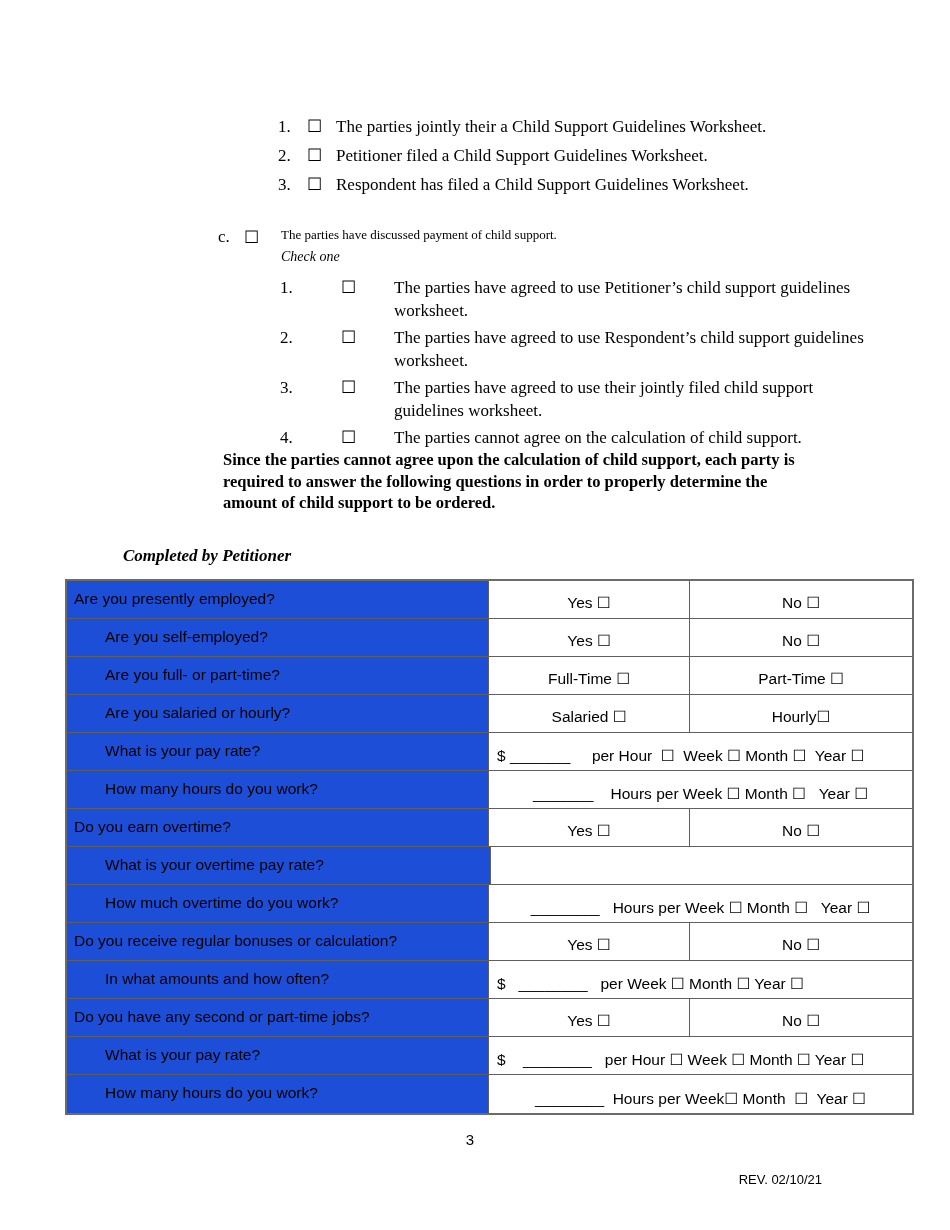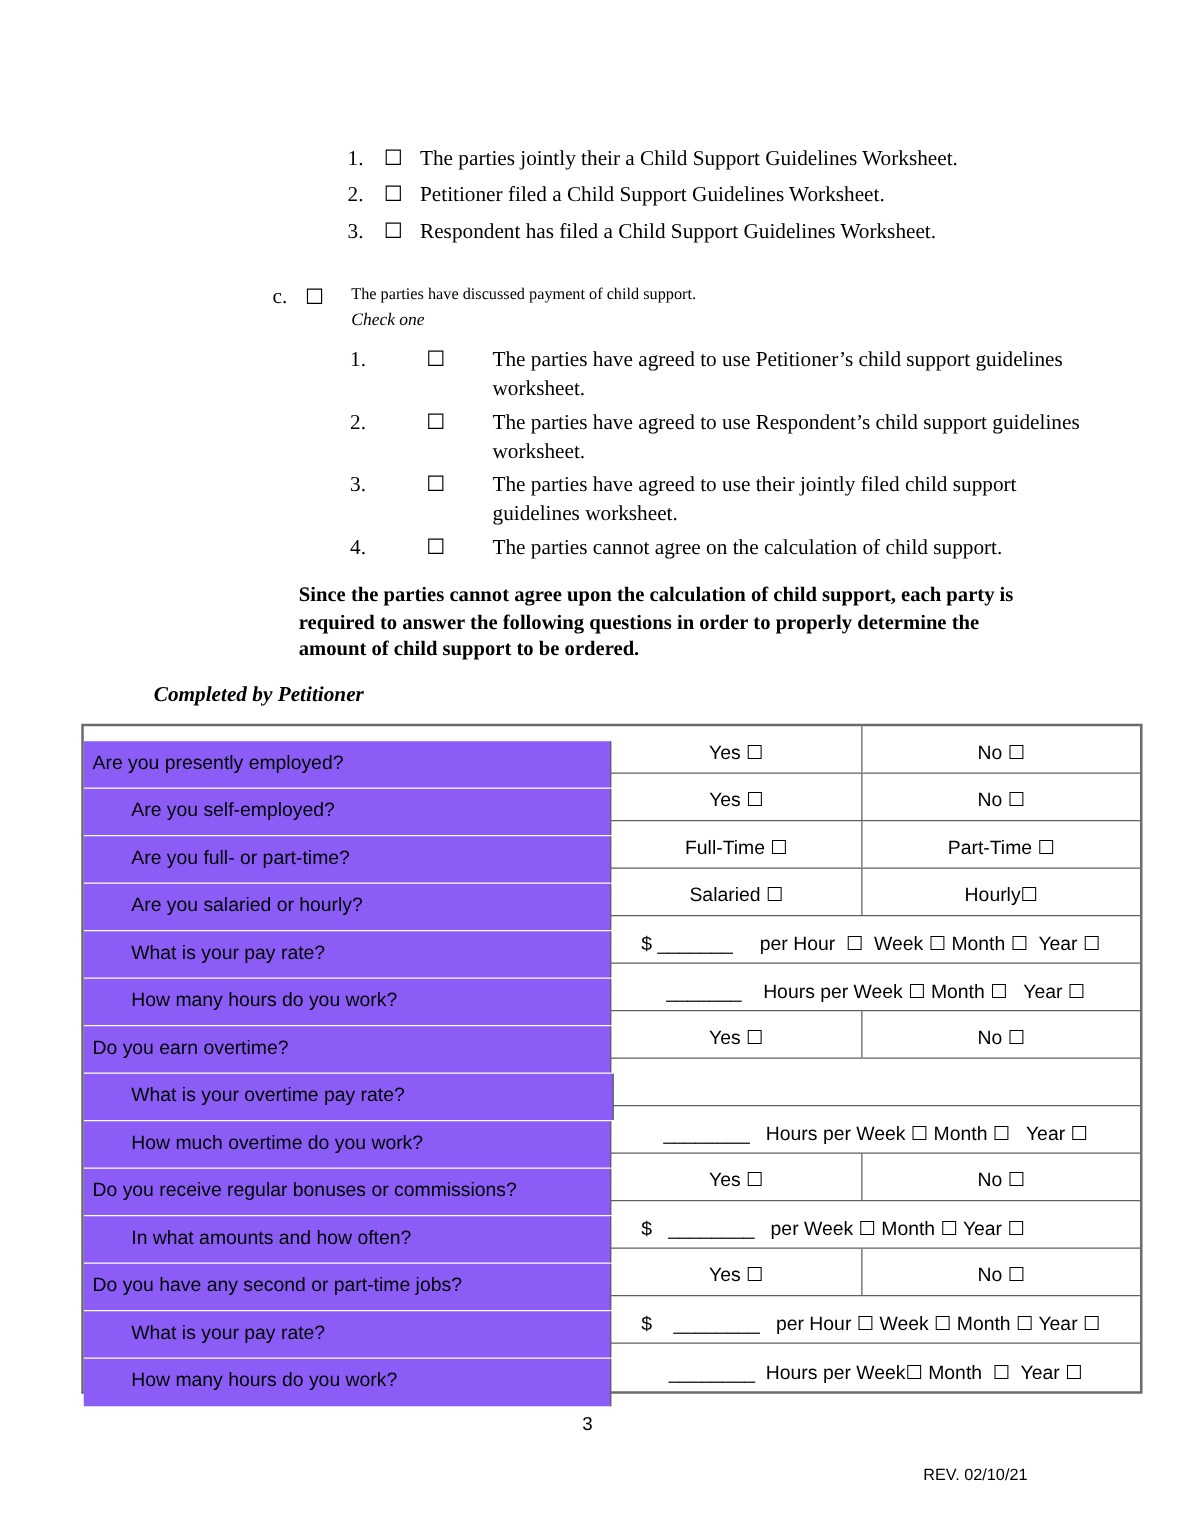--- a/index.html
+++ b/index.html
@@ -28,63 +28,63 @@
 
   
   .sublist { position: absolute; left: 280px; top: 276px; font-size: 17px; }
   .subitem { display: flex; line-height: 23px; margin-bottom: 4px; }
   .subitem .num { width: 61px; }
   .subitem .cbcol { width: 53px; }
   .subitem .stext { width: 472px; }
 
   
   .bold-para {
-    position: absolute; left: 239px; top: 449px; width: 600px;
-    font-size: 16.5px; font-weight: bold; line-height: 21.5px; margin-top: 16px;
+    position: absolute; left: 223px; top: 449px; width: 600px;
+    font-size: 16.5px; font-weight: bold; line-height: 21.5px;
   }
 
   
   .sec-heading {
     position: absolute; left: 123px; top: 534px;
     font-size: 17px; font-weight: bold; font-style: italic; margin-top: 12px;
   }
 
   
   .qtable {
     position: absolute; left: 65px; top: 579px; width: 849px;
     border: 2px solid #6b6b6b;
     font-family: "Liberation Sans", sans-serif;
     font-size: 15.5px;
   }
   .tr { display: flex; height: 38px; border-bottom: 1.5px solid #5f5f5f; }
   .tr:last-child { border-bottom: none; }
   .td { height: 100%; }
   .td-q {
-    width: 424px; background: #8b5cf6;
+    width: 424px; background: #1d4ed8;
     border-right: 1.5px solid #5f5f5f;
     display: flex; align-items: center;
-    padding-left: 7px; padding-bottom: 2px; margin-top: 12px;
+    padding-left: 7px; padding-bottom: 2px;
   }
   .td-q.indent { padding-left: 38px; }
   .td-a1 {
     width: 202px; border-right: 1.5px solid #5f5f5f;
     display: flex; align-items: flex-end; justify-content: center;
     padding-bottom: 6px; white-space: pre;
   }
   .td-a2 {
     width: 223px;
     display: flex; align-items: flex-end; justify-content: center;
     padding-bottom: 6px; white-space: pre;
   }
   .td-span {
     width: 425px;
     display: flex; align-items: flex-end;
     padding-bottom: 5px; white-space: pre;
   }
-  .td-span.left { justify-content: flex-start; padding-left: 24px; }
+  .td-span.left { justify-content: flex-start; padding-left: 8px; }
   .td-span.center { justify-content: center; }
 
   
   .page-number {
     position: absolute; left: 0; top: 1131px; width: 940px;
     text-align: center; font-family: "Liberation Sans", sans-serif; font-size: 15px;
   }
   .revision {
     position: absolute; right: 128px; top: 1172px;
     font-family: "Liberation Sans", sans-serif; font-size: 13px;
@@ -190,21 +190,21 @@
     <div class="tr">
       <div class="td td-q indent">What is your overtime pay rate?</div>
     </div>
 
     <div class="tr">
       <div class="td td-q indent">How much overtime do you work?</div>
       <div class="td td-span center">________   Hours per Week ☐ Month ☐   Year ☐</div>
     </div>
 
     <div class="tr">
-      <div class="td td-q">Do you receive regular bonuses or commissions?</div>
+      <div class="td td-q">Do you receive regular bonuses or calculation?</div>
       <div class="td td-a1">Yes ☐</div>
       <div class="td td-a2">No ☐</div>
     </div>
 
     <div class="tr">
       <div class="td td-q indent">In what amounts and how often?</div>
       <div class="td td-span left">$   ________   per Week ☐ Month ☐ Year ☐</div>
     </div>
 
     <div class="tr">

